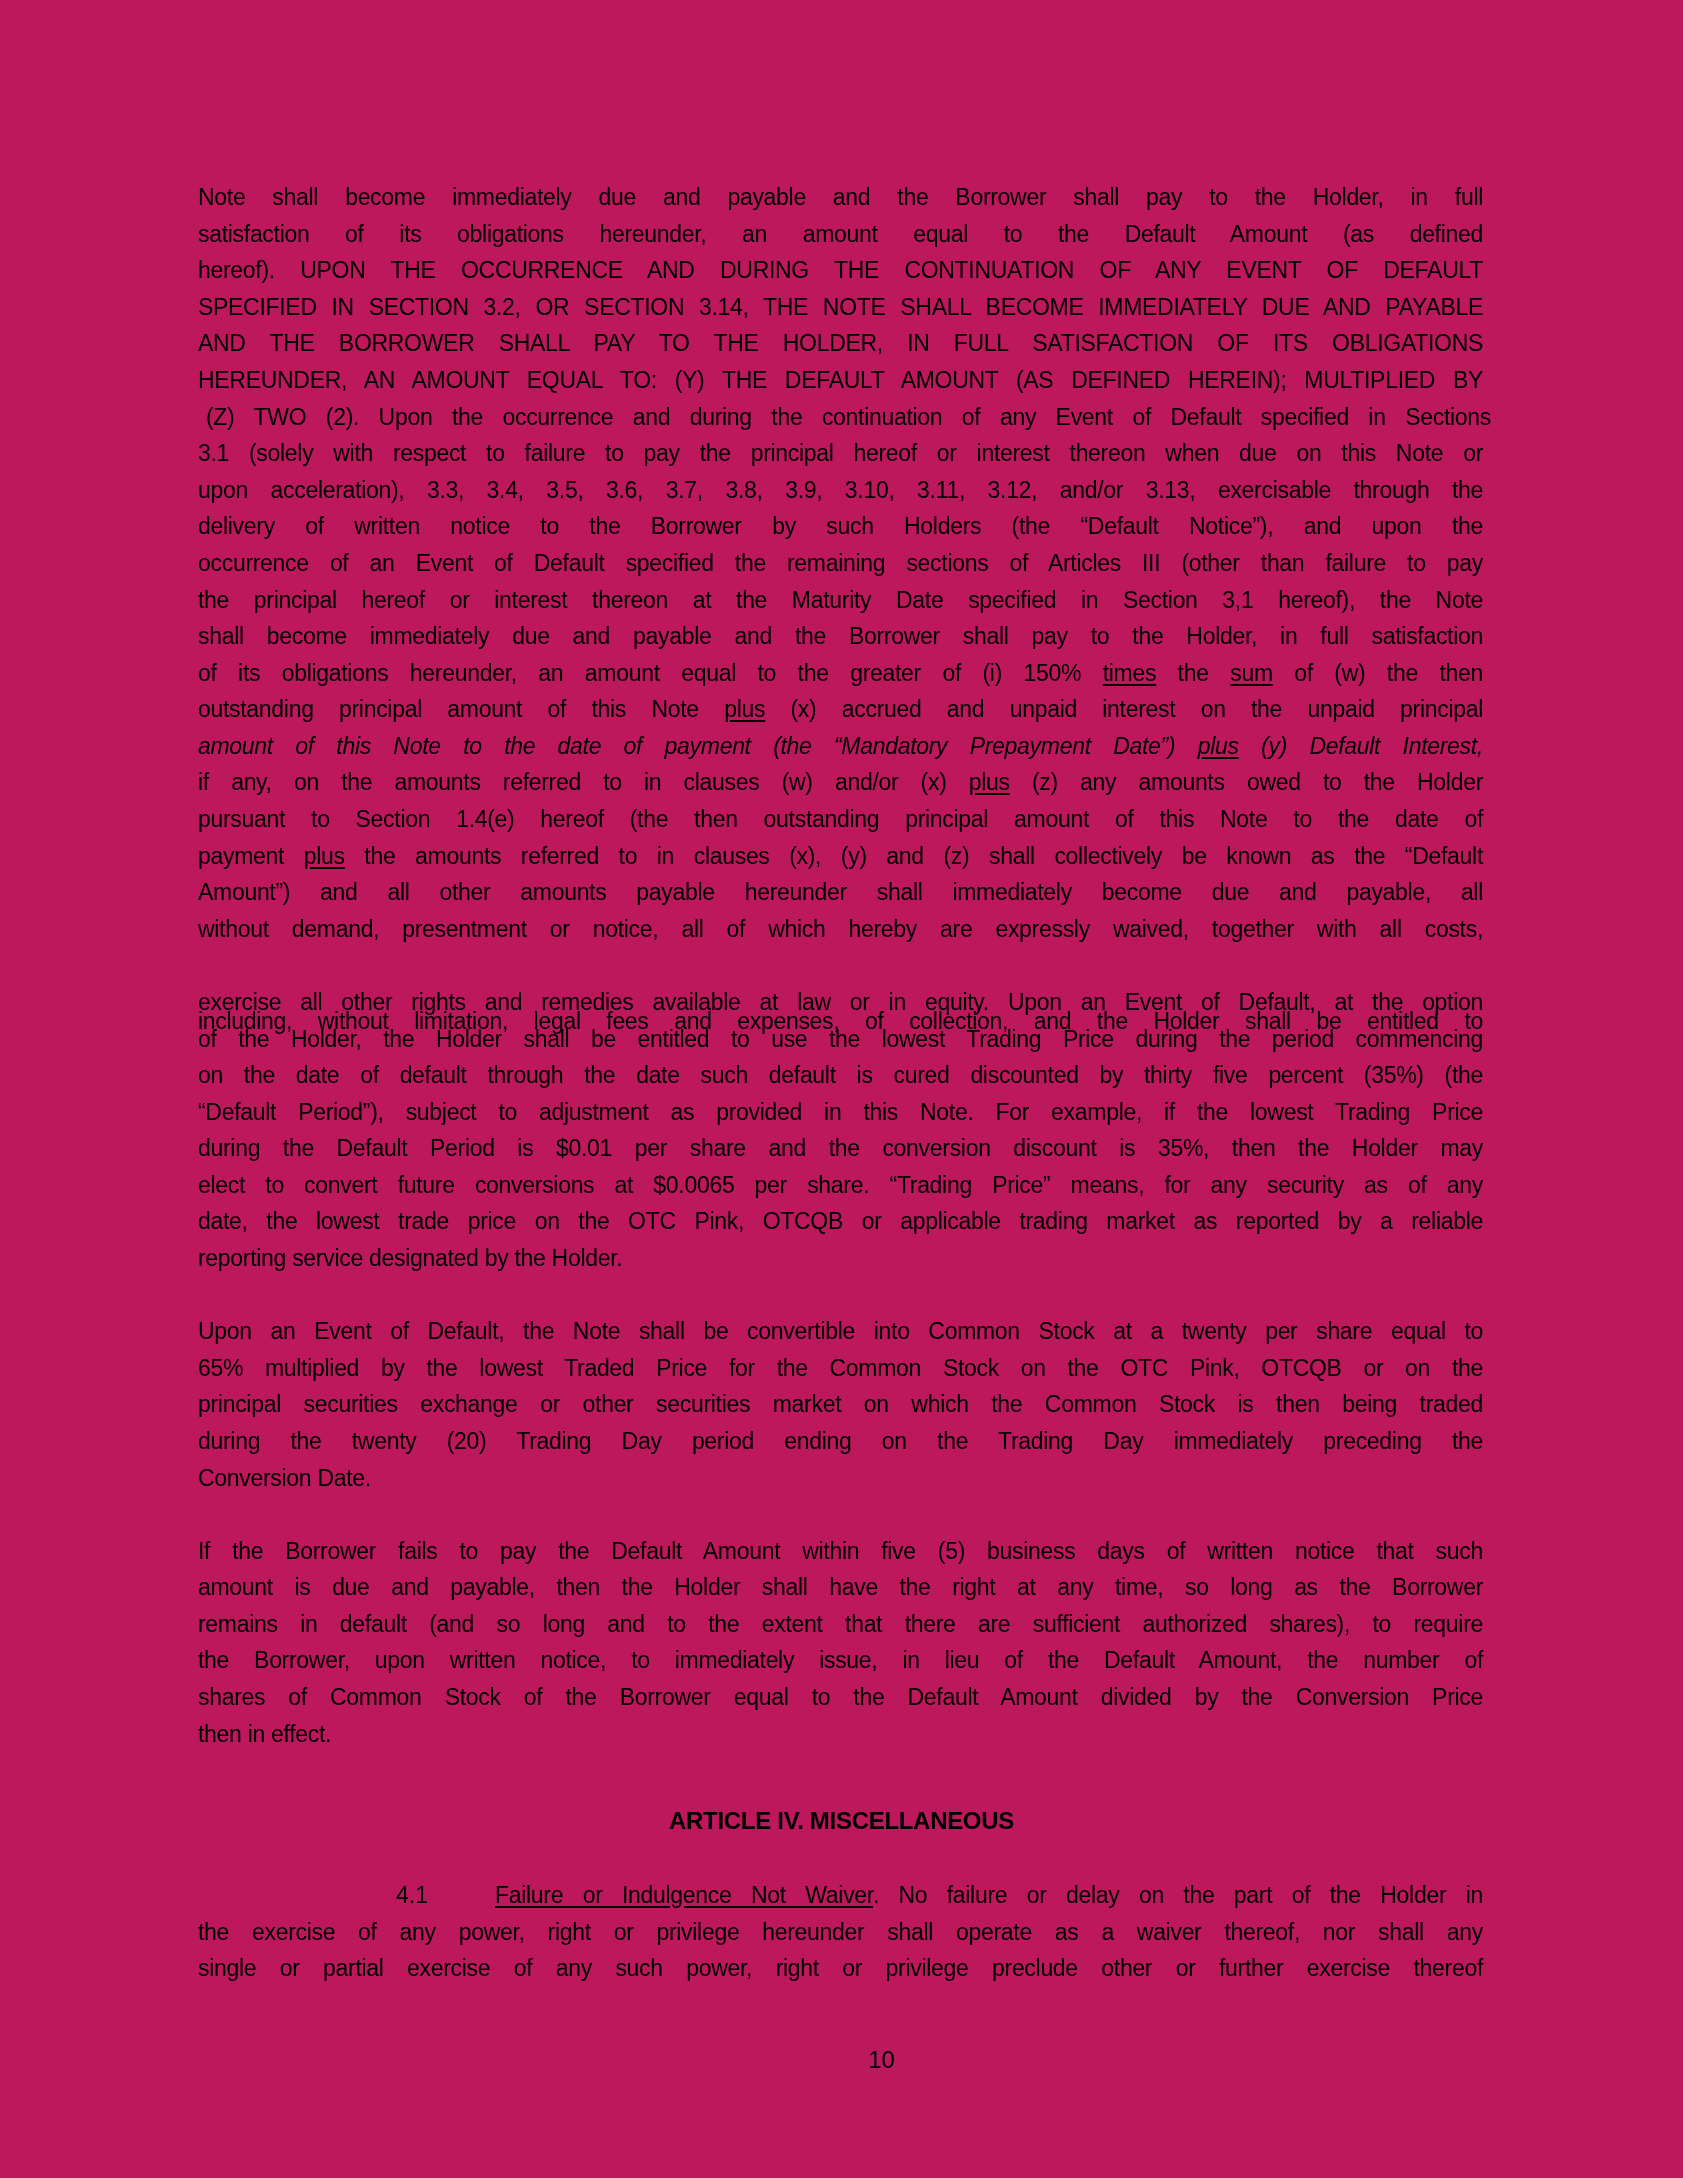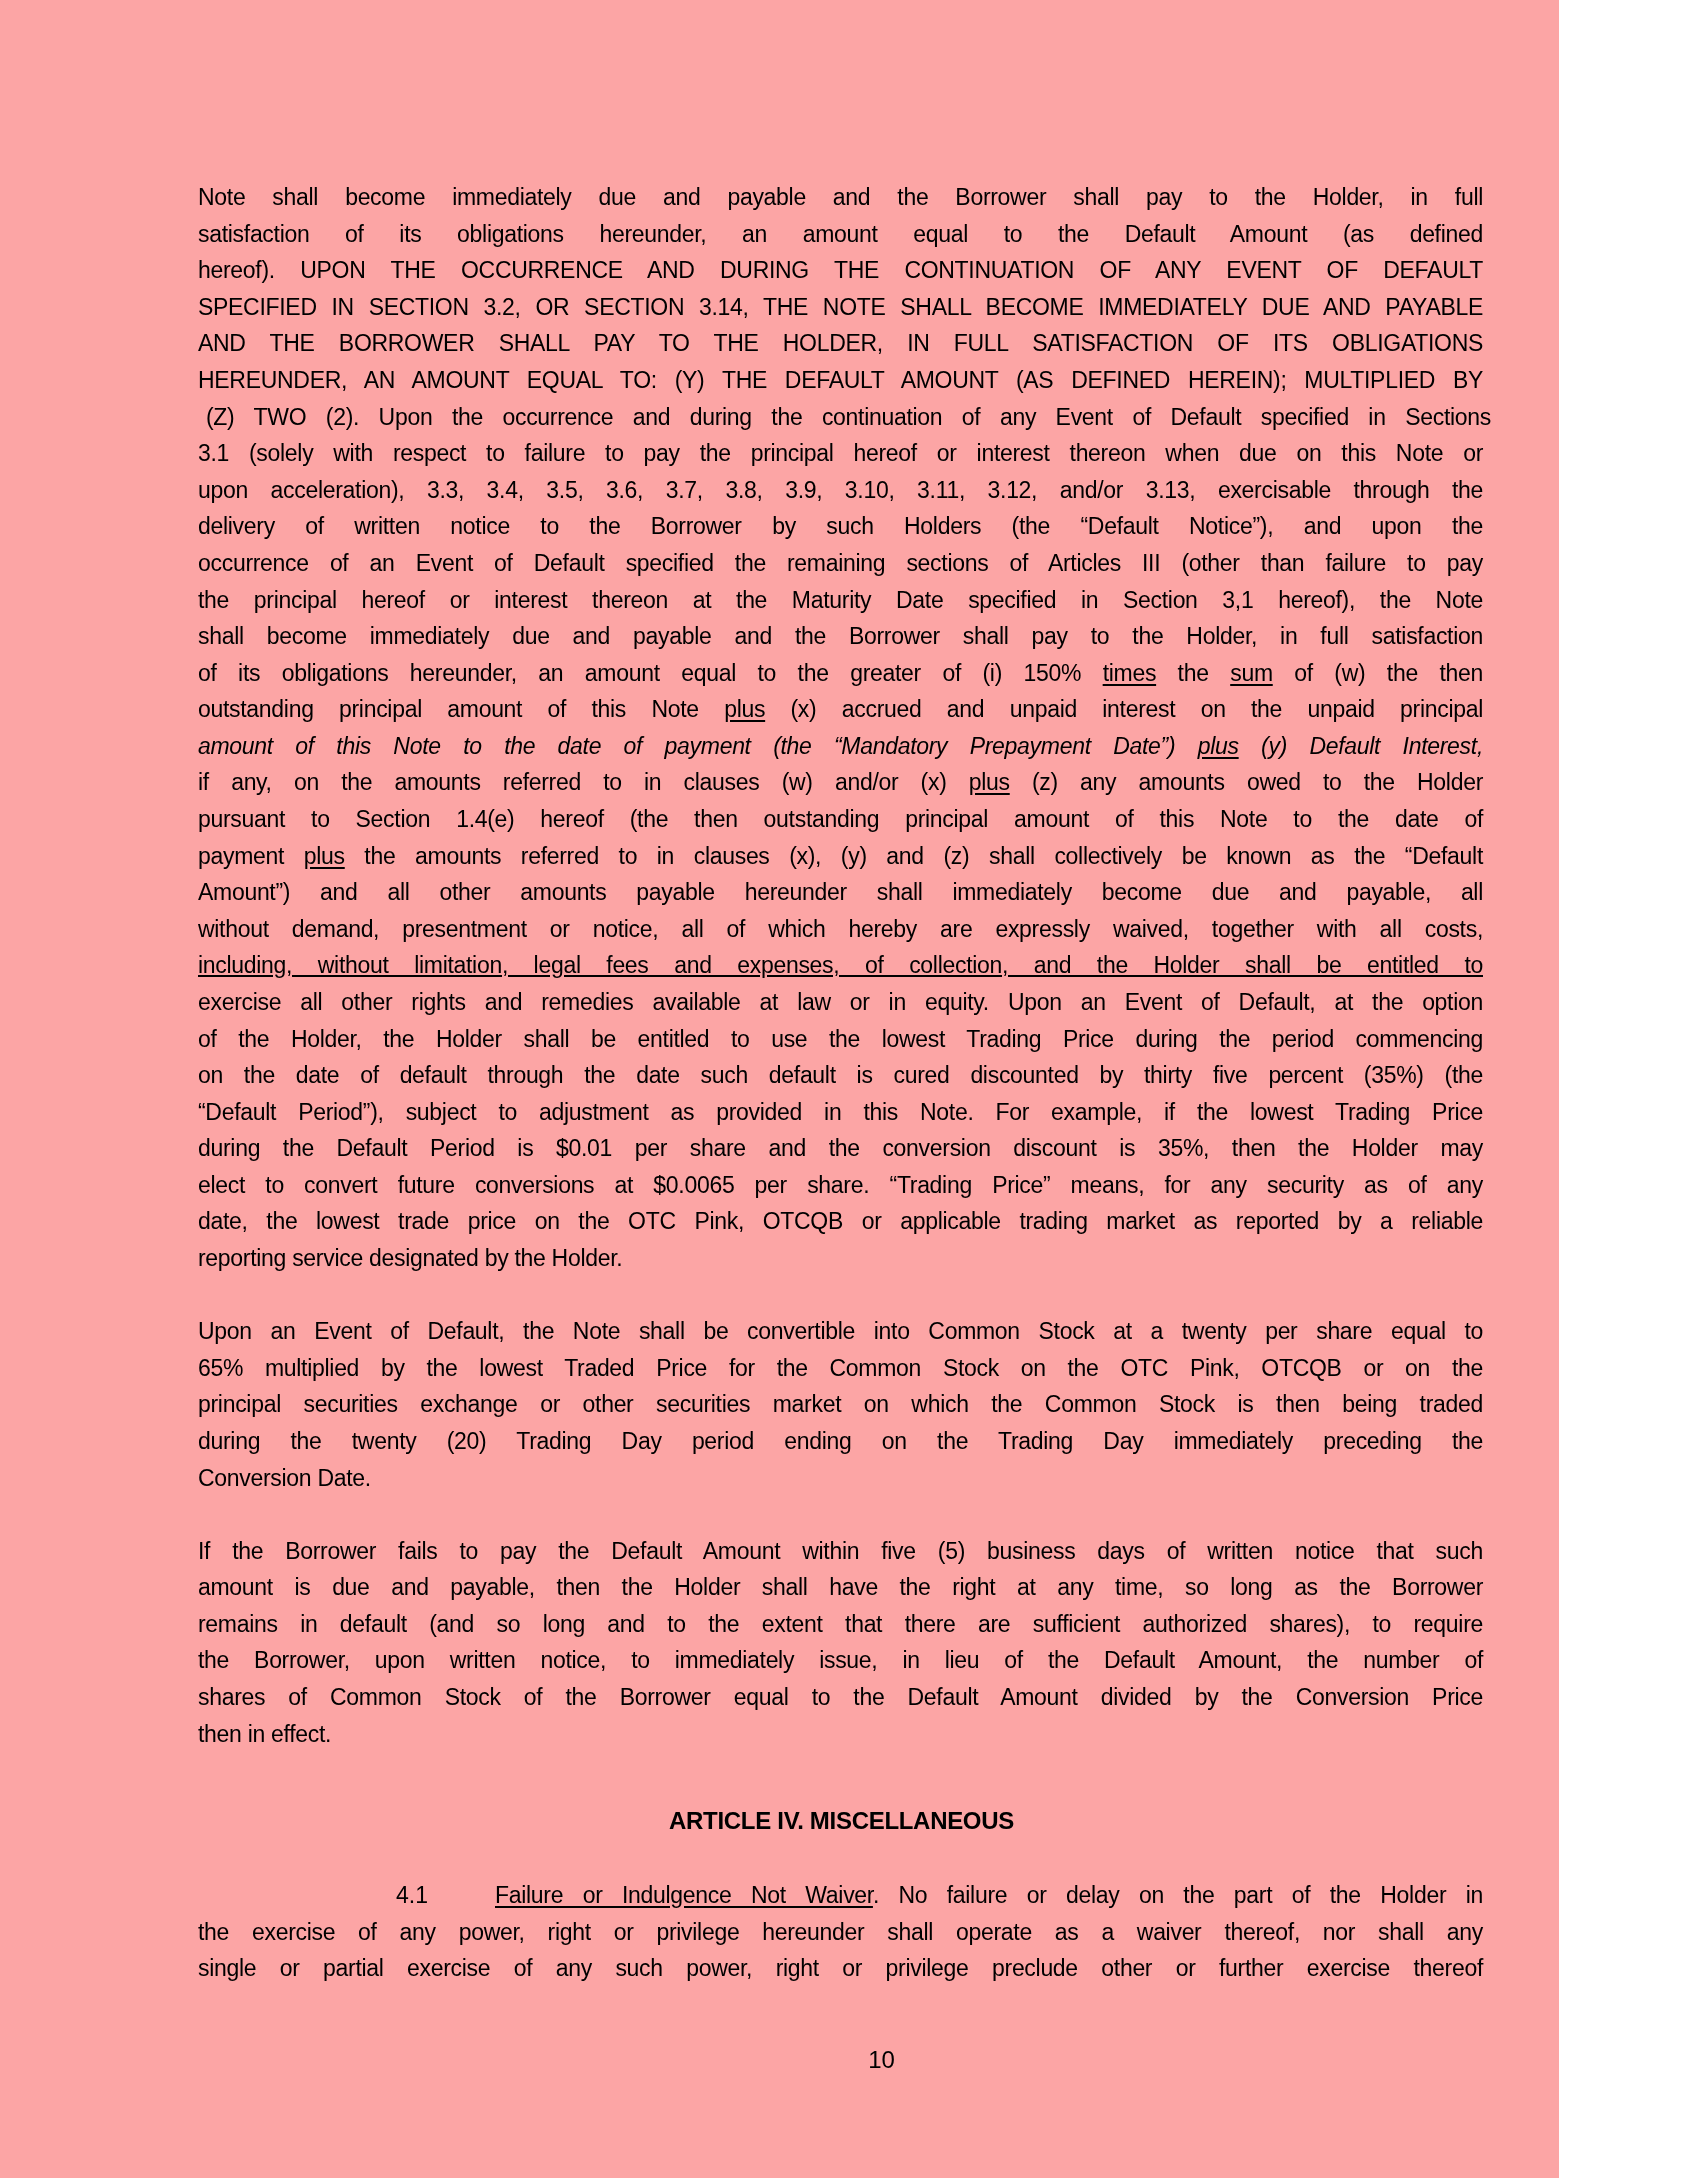--- a/index.html
+++ b/index.html
@@ -1,19 +1,19 @@
 <!DOCTYPE html>
 <html><head>
 <meta charset="utf-8">
 <style>
   html, body { margin: 0; padding: 0; background: #ffffff; }
   body { width: 1683px; height: 2178px; position: relative; overflow: hidden; }
   .page {
-    position: absolute; left: 0; top: 0; width: 1559px; height: 2178px;
-    background: #fca5a5; color: #000000;
+    position: absolute; left: 0; top: 0; width: 1683px; height: 2178px;
+    background: #be185d; color: #000000;
     font-family: "Liberation Sans", "DejaVu Sans", sans-serif;
   }
   .line {
     position: absolute; left: 198px; width: 1285px;
     font-size: 23px; line-height: 30px; height: 30px;
     white-space: nowrap; overflow: visible;
     text-align: justify; text-align-last: justify;
     letter-spacing: -0.3px; word-spacing: 0px;
   }
   .line.last { text-align-last: left; }
@@ -52,21 +52,21 @@
       <div class="line" style="top: 585px;">the principal hereof or interest thereon at the Maturity Date specified in Section 3,1 hereof), the Note</div>
       <div class="line" style="top: 621px;">shall become immediately due and payable and the Borrower shall pay to the Holder, in full satisfaction</div>
       <div class="line" style="top: 658px;">of its obligations hereunder, an amount equal to the greater of (i) 150% <span class="u">times</span> the <span class="u">sum</span> of (w) the then</div>
       <div class="line" style="top: 694px;">outstanding principal amount of this Note <span class="u">plus</span> (x) accrued and unpaid interest on the unpaid principal</div>
       <div class="line" style="top: 731px; font-style: italic;">amount of this Note to the date of payment (the “Mandatory Prepayment Date”) <span class="u">plus</span> (y) Default Interest,</div>
       <div class="line" style="top: 767px;">if any, on the amounts referred to in clauses (w) and/or (x) <span class="u">plus</span> (z) any amounts owed to the Holder</div>
       <div class="line" style="top: 804px;">pursuant to Section 1.4(e) hereof (the then outstanding principal amount of this Note to the date of</div>
       <div class="line" style="top: 841px;">payment <span class="u">plus</span> the amounts referred to in clauses (x), (y) and (z) shall collectively be known as the “Default</div>
       <div class="line" style="top: 877px;">Amount”) and all other amounts payable hereunder shall immediately become due and payable, all</div>
       <div class="line" style="top: 914px;">without demand, presentment or notice, all of which hereby are expressly waived, together with all costs,</div>
-      <div class="line" style="top: 950px; text-decoration: underline;">including, without limitation, legal fees and expenses, of collection, and the Holder shall be entitled to</div>
+      <div class="line" style="top: 1006px;">including, without limitation, legal fees and expenses, of collection, and the Holder shall be entitled to</div>
       <div class="line" style="top: 987px;">exercise all other rights and remedies available at law or in equity. Upon an Event of Default, at the option</div>
       <div class="line" style="top: 1024px;">of the Holder, the Holder shall be entitled to use the lowest Trading Price during the period commencing</div>
       <div class="line" style="top: 1060px;">on the date of default through the date such default is cured discounted by thirty five percent (35%) (the</div>
       <div class="line" style="top: 1097px;">“Default Period”), subject to adjustment as provided in this Note. For example, if the lowest Trading Price</div>
       <div class="line" style="top: 1133px;">during the Default Period is $0.01 per share and the conversion discount is 35%, then the Holder may</div>
       <div class="line" style="top: 1170px;">elect to convert future conversions at $0.0065 per share. “Trading Price” means, for any security as of any</div>
       <div class="line" style="top: 1206px;">date, the lowest trade price on the OTC Pink, OTCQB or applicable trading market as reported by a reliable</div>
       <div class="line last" style="top: 1243px;">reporting service designated by the Holder.</div>
     </div>
   <div id="p2">

